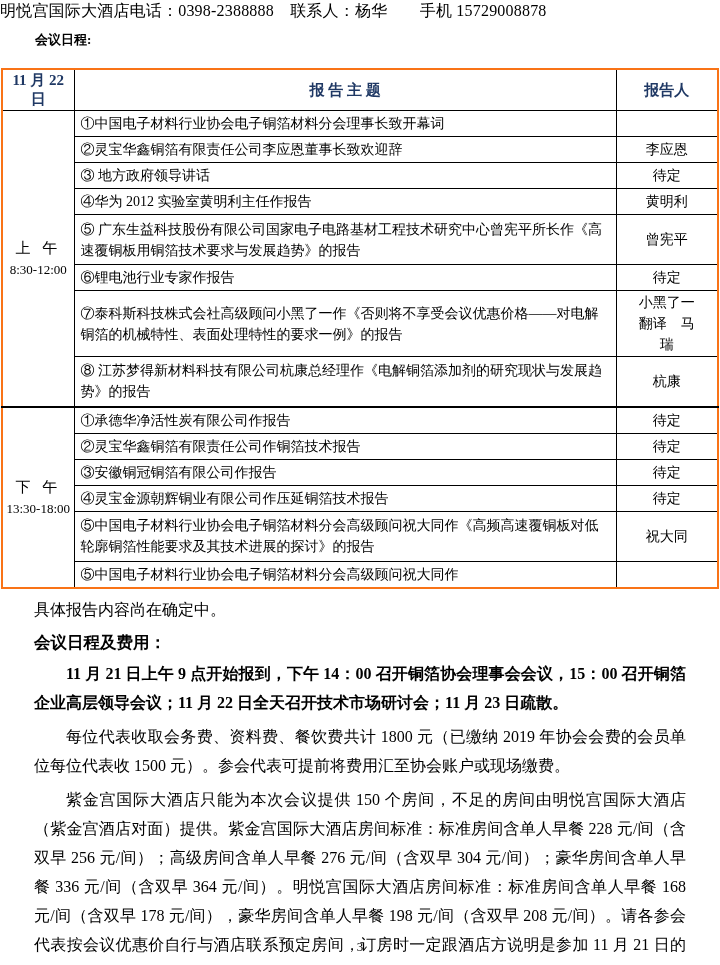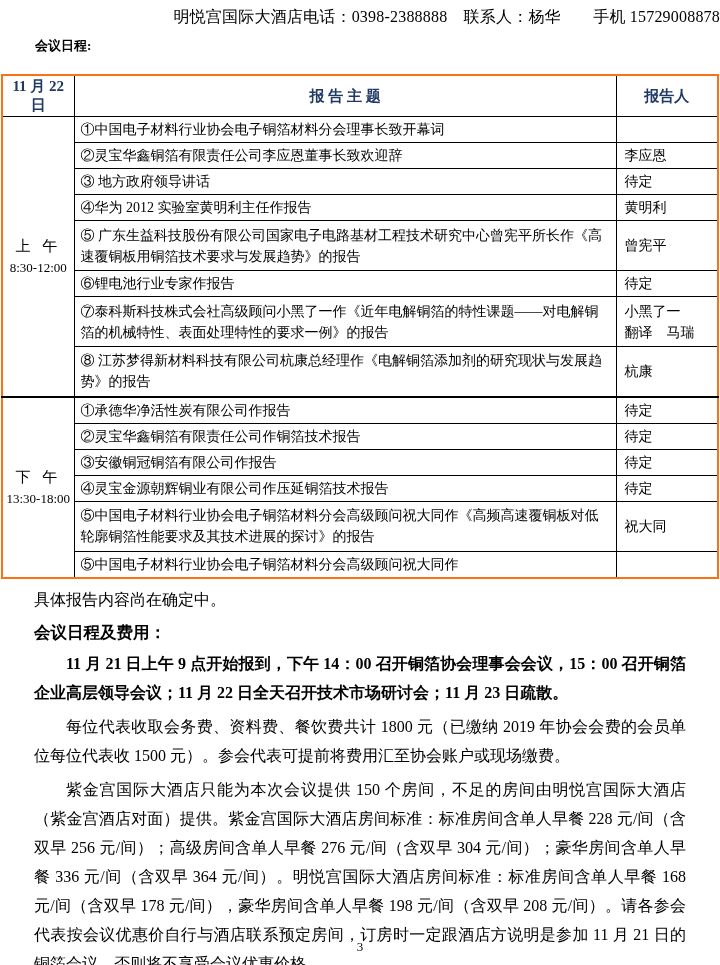--- a/index.html
+++ b/index.html
@@ -1,38 +1,38 @@
 <!DOCTYPE html>
 <html><head>
 <meta charset="utf-8">
 <style>
   html,body{margin:0;padding:0;}
   body{
     width:720px;height:965px;background:#ffffff;color:#000;
     font-family:"Liberation Serif","DejaVu Serif",serif;
     position:relative;overflow:hidden;
   }
-  .contact{ text-align:right; padding-top:7px; font-size:16px; letter-spacing:0.2px; }
+  .contact{ text-align:left; padding-top:1px; font-size:16px; letter-spacing:0.2px; }
   .agenda-title{ margin:9px 0 19px 35px; font-weight:bold; font-size:13px; }
 
   table.agenda{
     border-collapse:collapse; width:716px; margin-left:1px;
     table-layout:fixed; border:2px solid #f97316;
   }
   col.c-date{width:72px;} col.c-topic{width:542px;} col.c-speaker{width:102px;}
   table.agenda td{ border:1px solid #000; vertical-align:middle; }
   tr.hdr td{
     color:#1f3864; font-weight:bold; text-align:center;
     height:31px; font-size:15px;
   }
   td.session{ text-align:center; font-size:15px; padding:0; }
   td.session .slabel{ letter-spacing:4px; margin-bottom:4px; }
   td.session .stime{ font-size:13px; letter-spacing:0; }
   td.topic{ font-size:14px; line-height:21px; text-align:left; padding:2px 4px 2px 6px; }
-  td.speaker{ font-size:14px; line-height:21px; text-align:left; white-space:pre-line; padding:1px 8px; }
+  td.speaker{ font-size:14px; line-height:21px; text-align:center; white-space:pre-line; padding:1px 16px; }
   tr.r1{ height:25px; } tr.r2{ height:50px; }
   tr.sec-split td{ border-top:2px solid #000; }
 
   .note{ margin:11px 34px 0; font-size:16px; }
   .fees-title{ margin:11px 0 0 34px; font-weight:bold; font-size:16.5px; }
   p.body{ margin:5px 34px 0; font-size:16px; line-height:29px; text-align:justify; text-indent:2em; }
   p.body.bold{ font-weight:bold; }
   .page-num{ position:absolute; bottom:10px; left:0; width:100%; text-align:center; font-size:13px; }
 </style>
 </head>
@@ -77,21 +77,21 @@
     </tr>
     <tr class="r2">
       <td class="topic">⑤ 广东生益科技股份有限公司国家电子电路基材工程技术研究中心曾宪平所长作《高速覆铜板用铜箔技术要求与发展趋势》的报告</td>
       <td class="speaker">曾宪平</td>
     </tr>
     <tr class="r1">
       <td class="topic">⑥锂电池行业专家作报告</td>
       <td class="speaker">待定</td>
     </tr>
     <tr class="r2">
-      <td class="topic">⑦泰科斯科技株式会社高级顾问小黑了一作《近年电解铜箔的特性课题——对电解铜箔的机械特性、表面处理特性的要求一例》的报告</td>
+      <td class="topic">⑦泰科斯科技株式会社高级顾问小黑了一作《否则将不享受会议优惠价格——对电解铜箔的机械特性、表面处理特性的要求一例》的报告</td>
       <td class="speaker">小黑了一
 翻译　马瑞</td>
     </tr>
     <tr class="r2">
       <td class="topic">⑧ 江苏梦得新材料科技有限公司杭康总经理作《电解铜箔添加剂的研究现状与发展趋势》的报告</td>
       <td class="speaker">杭康</td>
     </tr>
 
     <tr class="r1 sec-split">
       <td class="session" rowspan="6">

